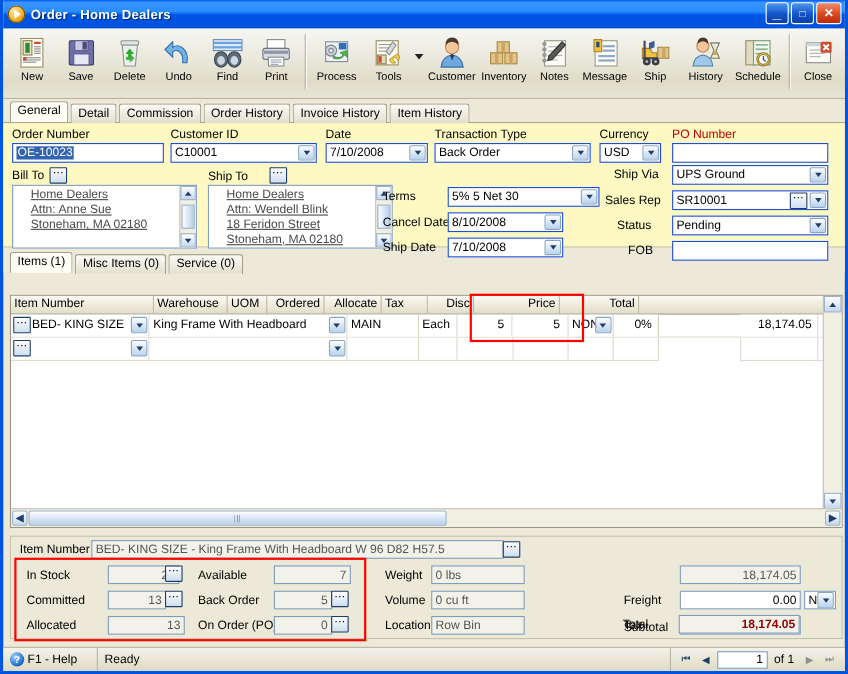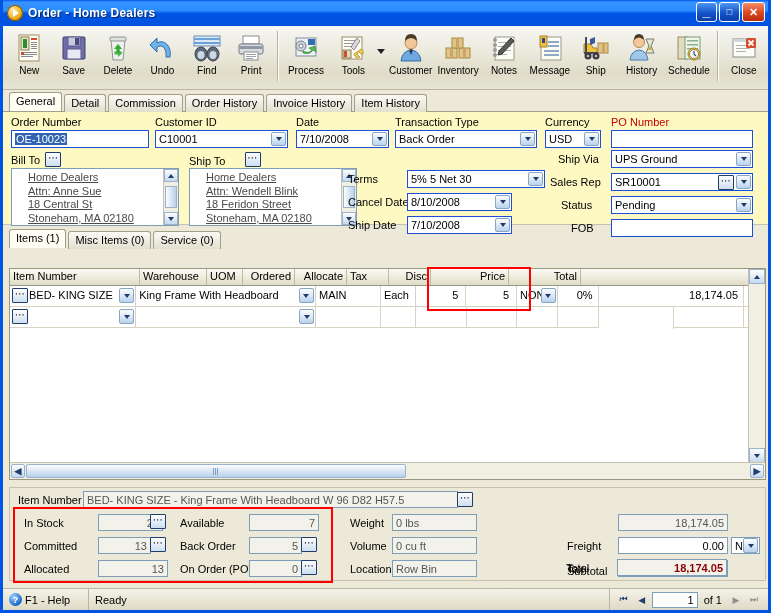--- a/index.html
+++ b/index.html
@@ -533,21 +533,20 @@
     <div class="lbl red" style="position:absolute;left:608px;top:4px;">PO Number</div>
     <div class="fld" style="position:absolute;left:608px;top:18px;width:142px;"><span></span></div>
 
     <div style="position:absolute;left:8px;top:40px;display:flex;align-items:center;gap:5px;">
       <span class="lbl">Bill To</span>
       <span class="ellipsisbtn">⋯</span>
     </div>
     <div class="addrbox" style="position:absolute;left:8px;top:56px;width:168px;height:58px;">
       <div class="txt">Home Dealers</div>
       <div class="txt" style="padding-top:0;margin-top:-2px;">Attn: Anne Sue</div>
-      <div class="txt" style="padding-top:0;margin-top:-2px;">18 Central St</div>
       <div class="txt" style="padding-top:0;margin-top:-2px;">Stoneham, MA 02180</div>
       <div class="vscroll">
         <div class="vsb up"></div>
         <div class="vthumb"></div>
         <div class="vsb dn"></div>
       </div>
     </div>
 
     <div style="position:absolute;left:186px;top:40px;display:flex;align-items:flex-end;gap:19px;">
       <span class="lbl">Ship To</span>

